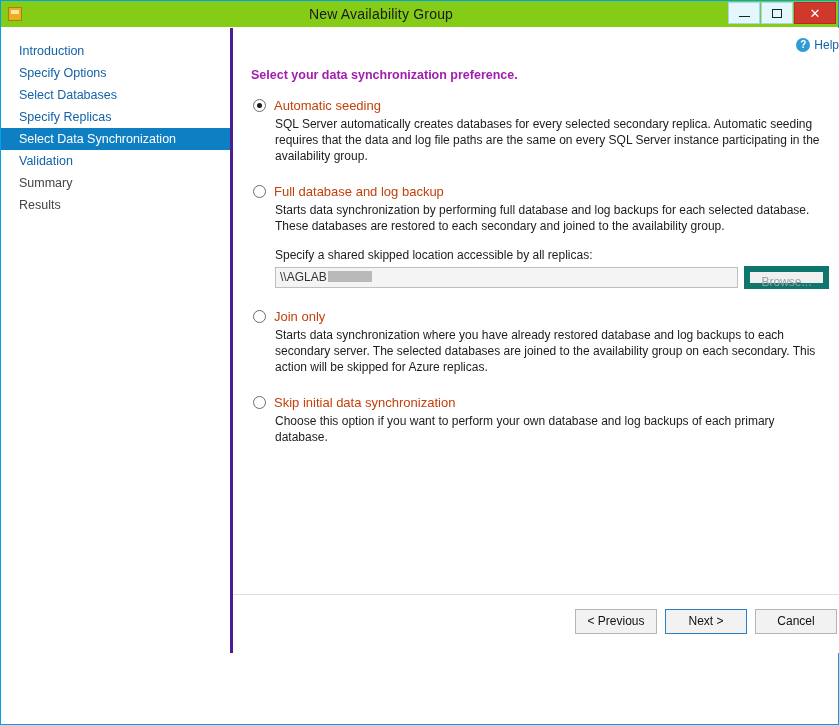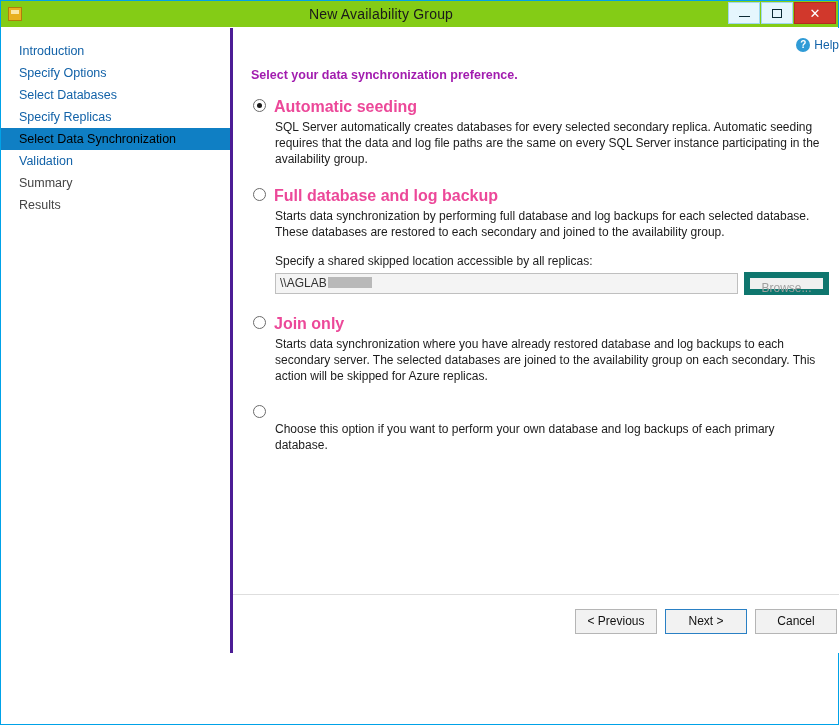--- a/index.html
+++ b/index.html
@@ -200,21 +200,21 @@
     cursor: default;
   }
   .nav-item.link {
     color: #1262a8;
   }
   .nav-item.plain {
     color: #444444;
   }
   .nav-item.selected {
     background: #0f7fc4;
-    color: #000000;
+    color: #ffffff;
   }
 
   .content {
     flex: 1 1 auto;
     position: relative;
     background: #ffffff;
     padding: 0;
   }
   .help-row {
     position: absolute;
@@ -264,23 +264,23 @@
   }
   .radio.checked:after {
     content: "";
     position: absolute;
     left: 3px; top: 3px;
     width: 5px; height: 5px;
     border-radius: 50%;
     background: #1a1a1a;
   }
   .opt-label {
-    font-size: 16px;
-    font-weight: bold;
-    color: #ec4899;
+    font-size: 13px;
+    font-weight: normal;
+    color: #c2410c;
   }
   .opt-desc {
     font-size: 12px;
     color: #1c1c1c;
     line-height: 16px;
     margin: 3px 0 0 24px;
     max-width: 545px;
   }
   .sub-label {
     font-size: 12px;
@@ -437,20 +437,21 @@
               <span class="opt-label">Join only</span>
             </div>
             <div class="opt-desc">Starts data synchronization where you have already restored database and log backups to each secondary server. The selected databases are joined to the availability group on each secondary. This action will be skipped for Azure replicas.</div>
           </div>
 
           <div class="gap"></div>
 
           <div class="option">
             <div class="opt-head">
               <span class="radio"></span>
+              <span class="opt-label">Skip initial data synchronization</span>
             </div>
             <div class="opt-desc">Choose this option if you want to perform your own database and log backups of each primary database.</div>
           </div>
         </div>
 
         <div class="footer">
           <div class="footer-btns">
             <div class="btn">&lt; Previous</div>
             <div class="btn primary">Next &gt;</div>
             <div class="btn">Cancel</div>

